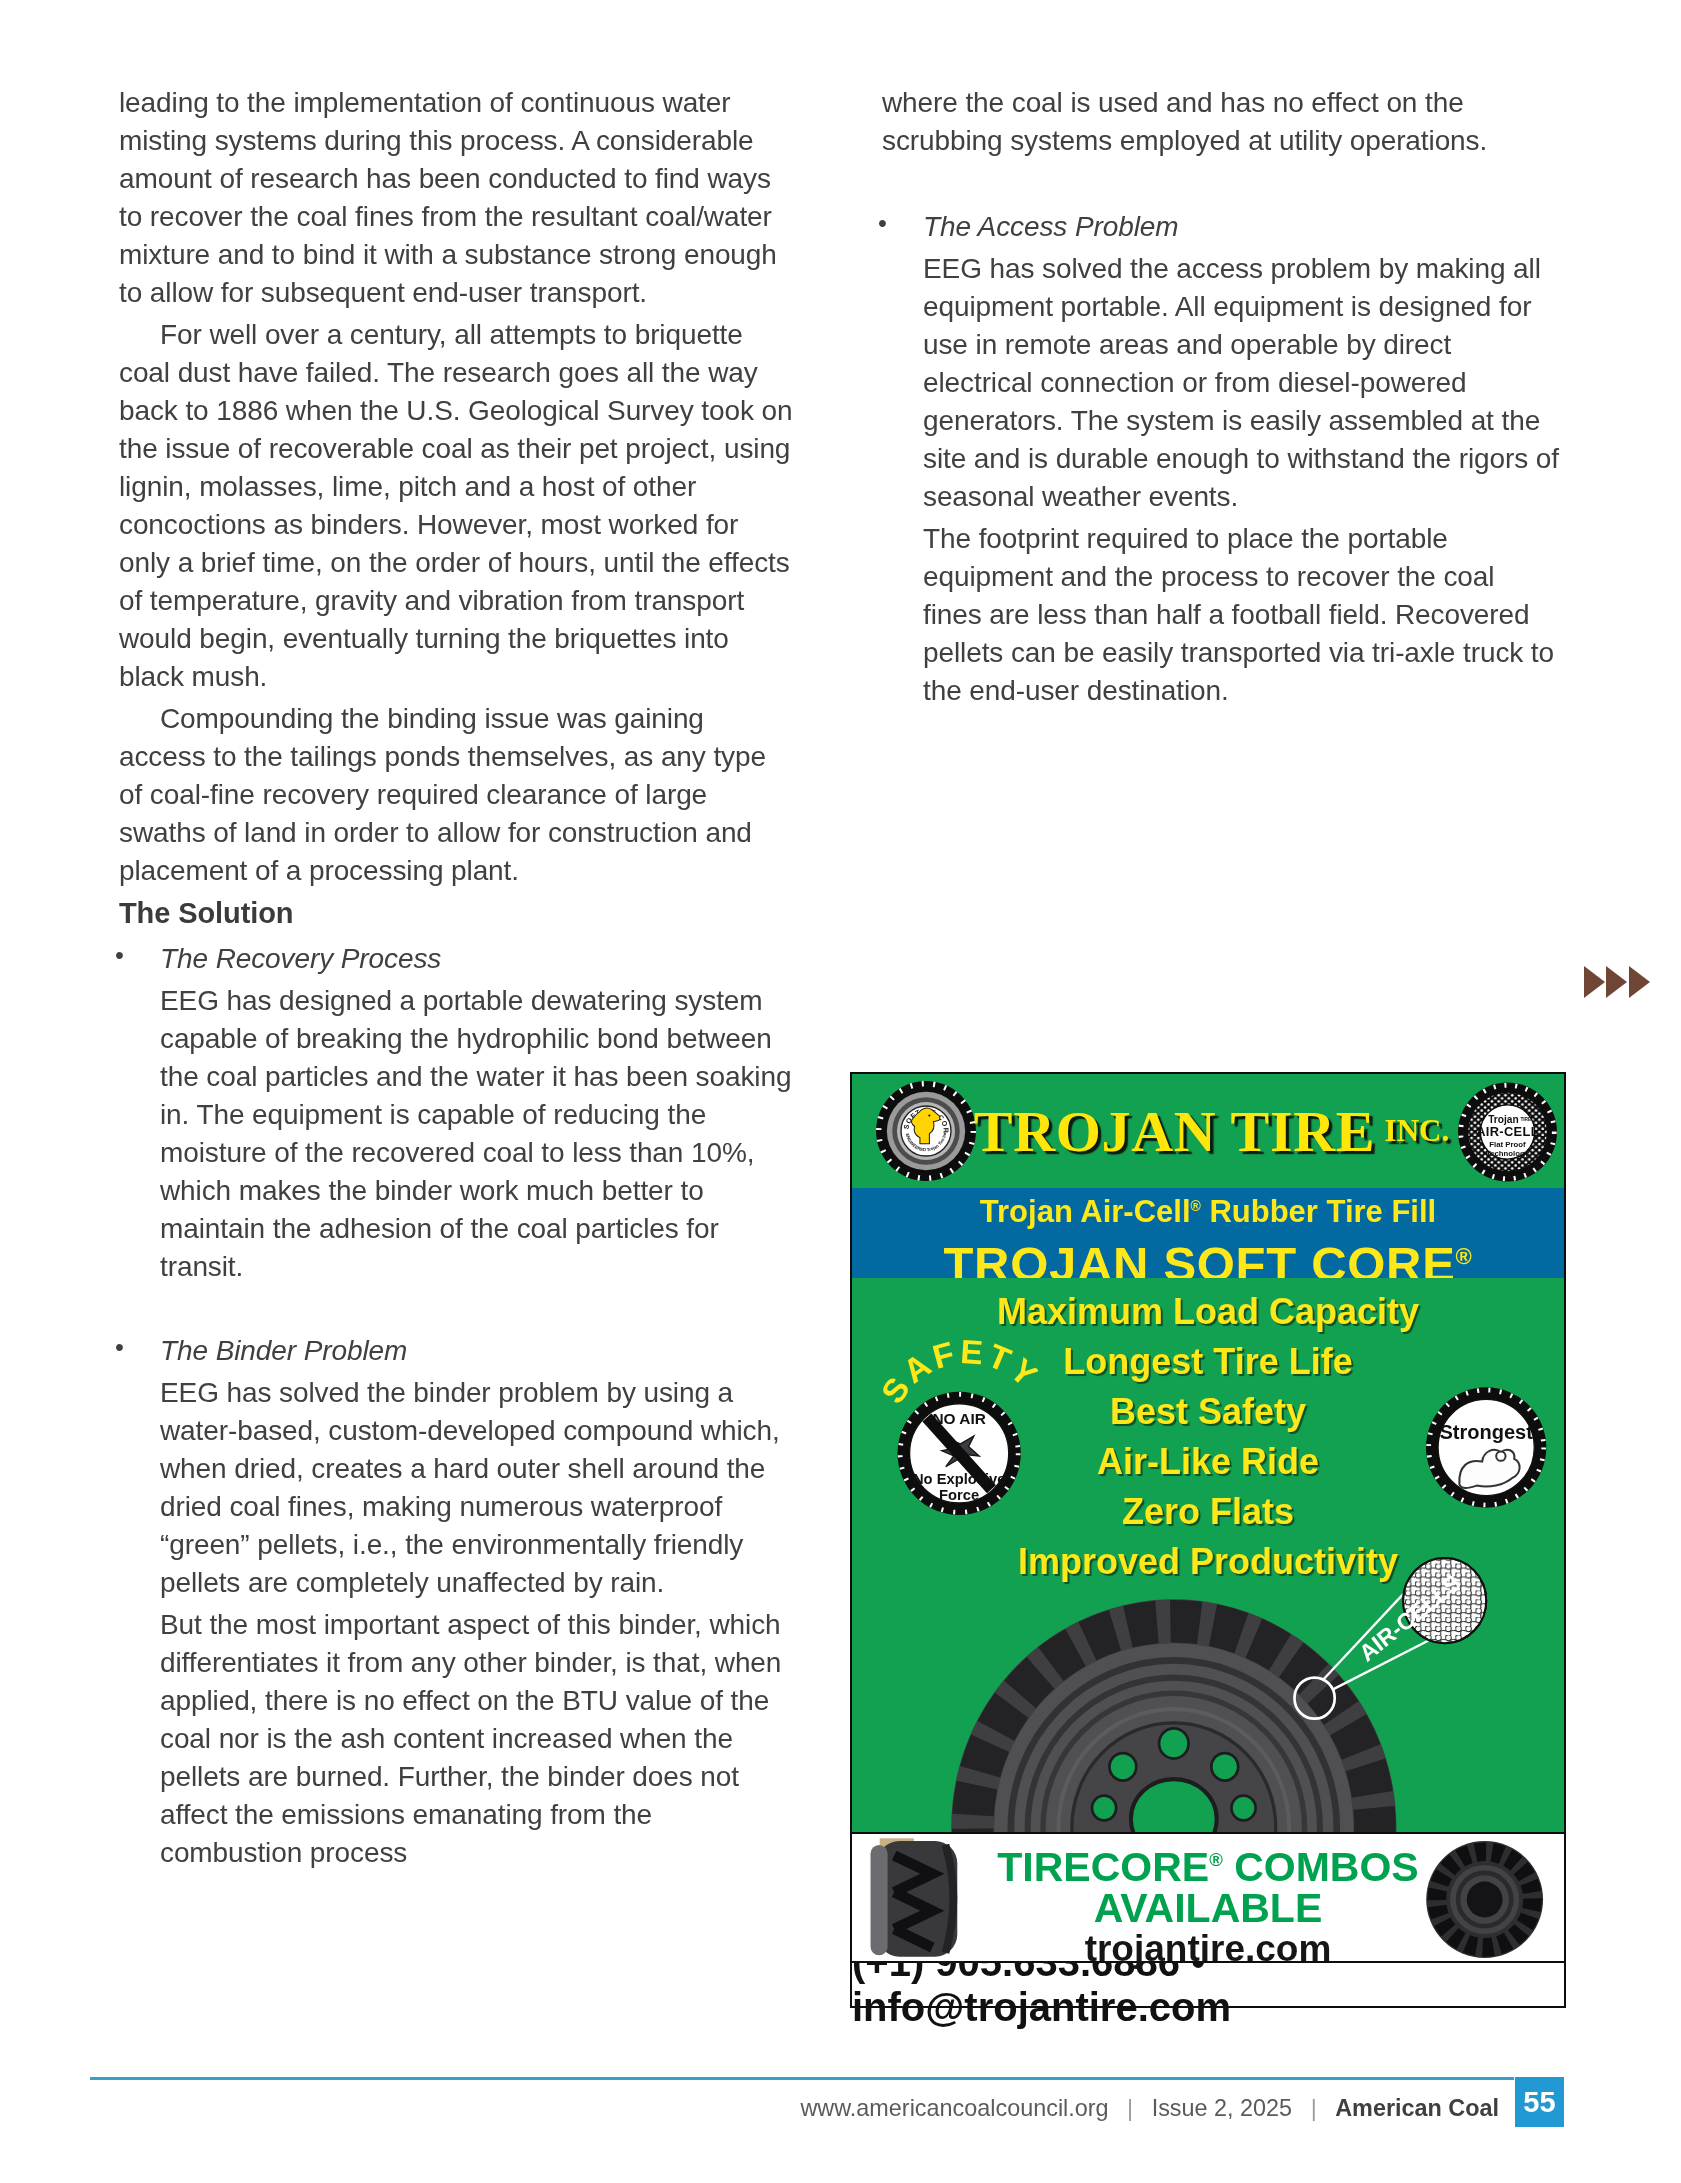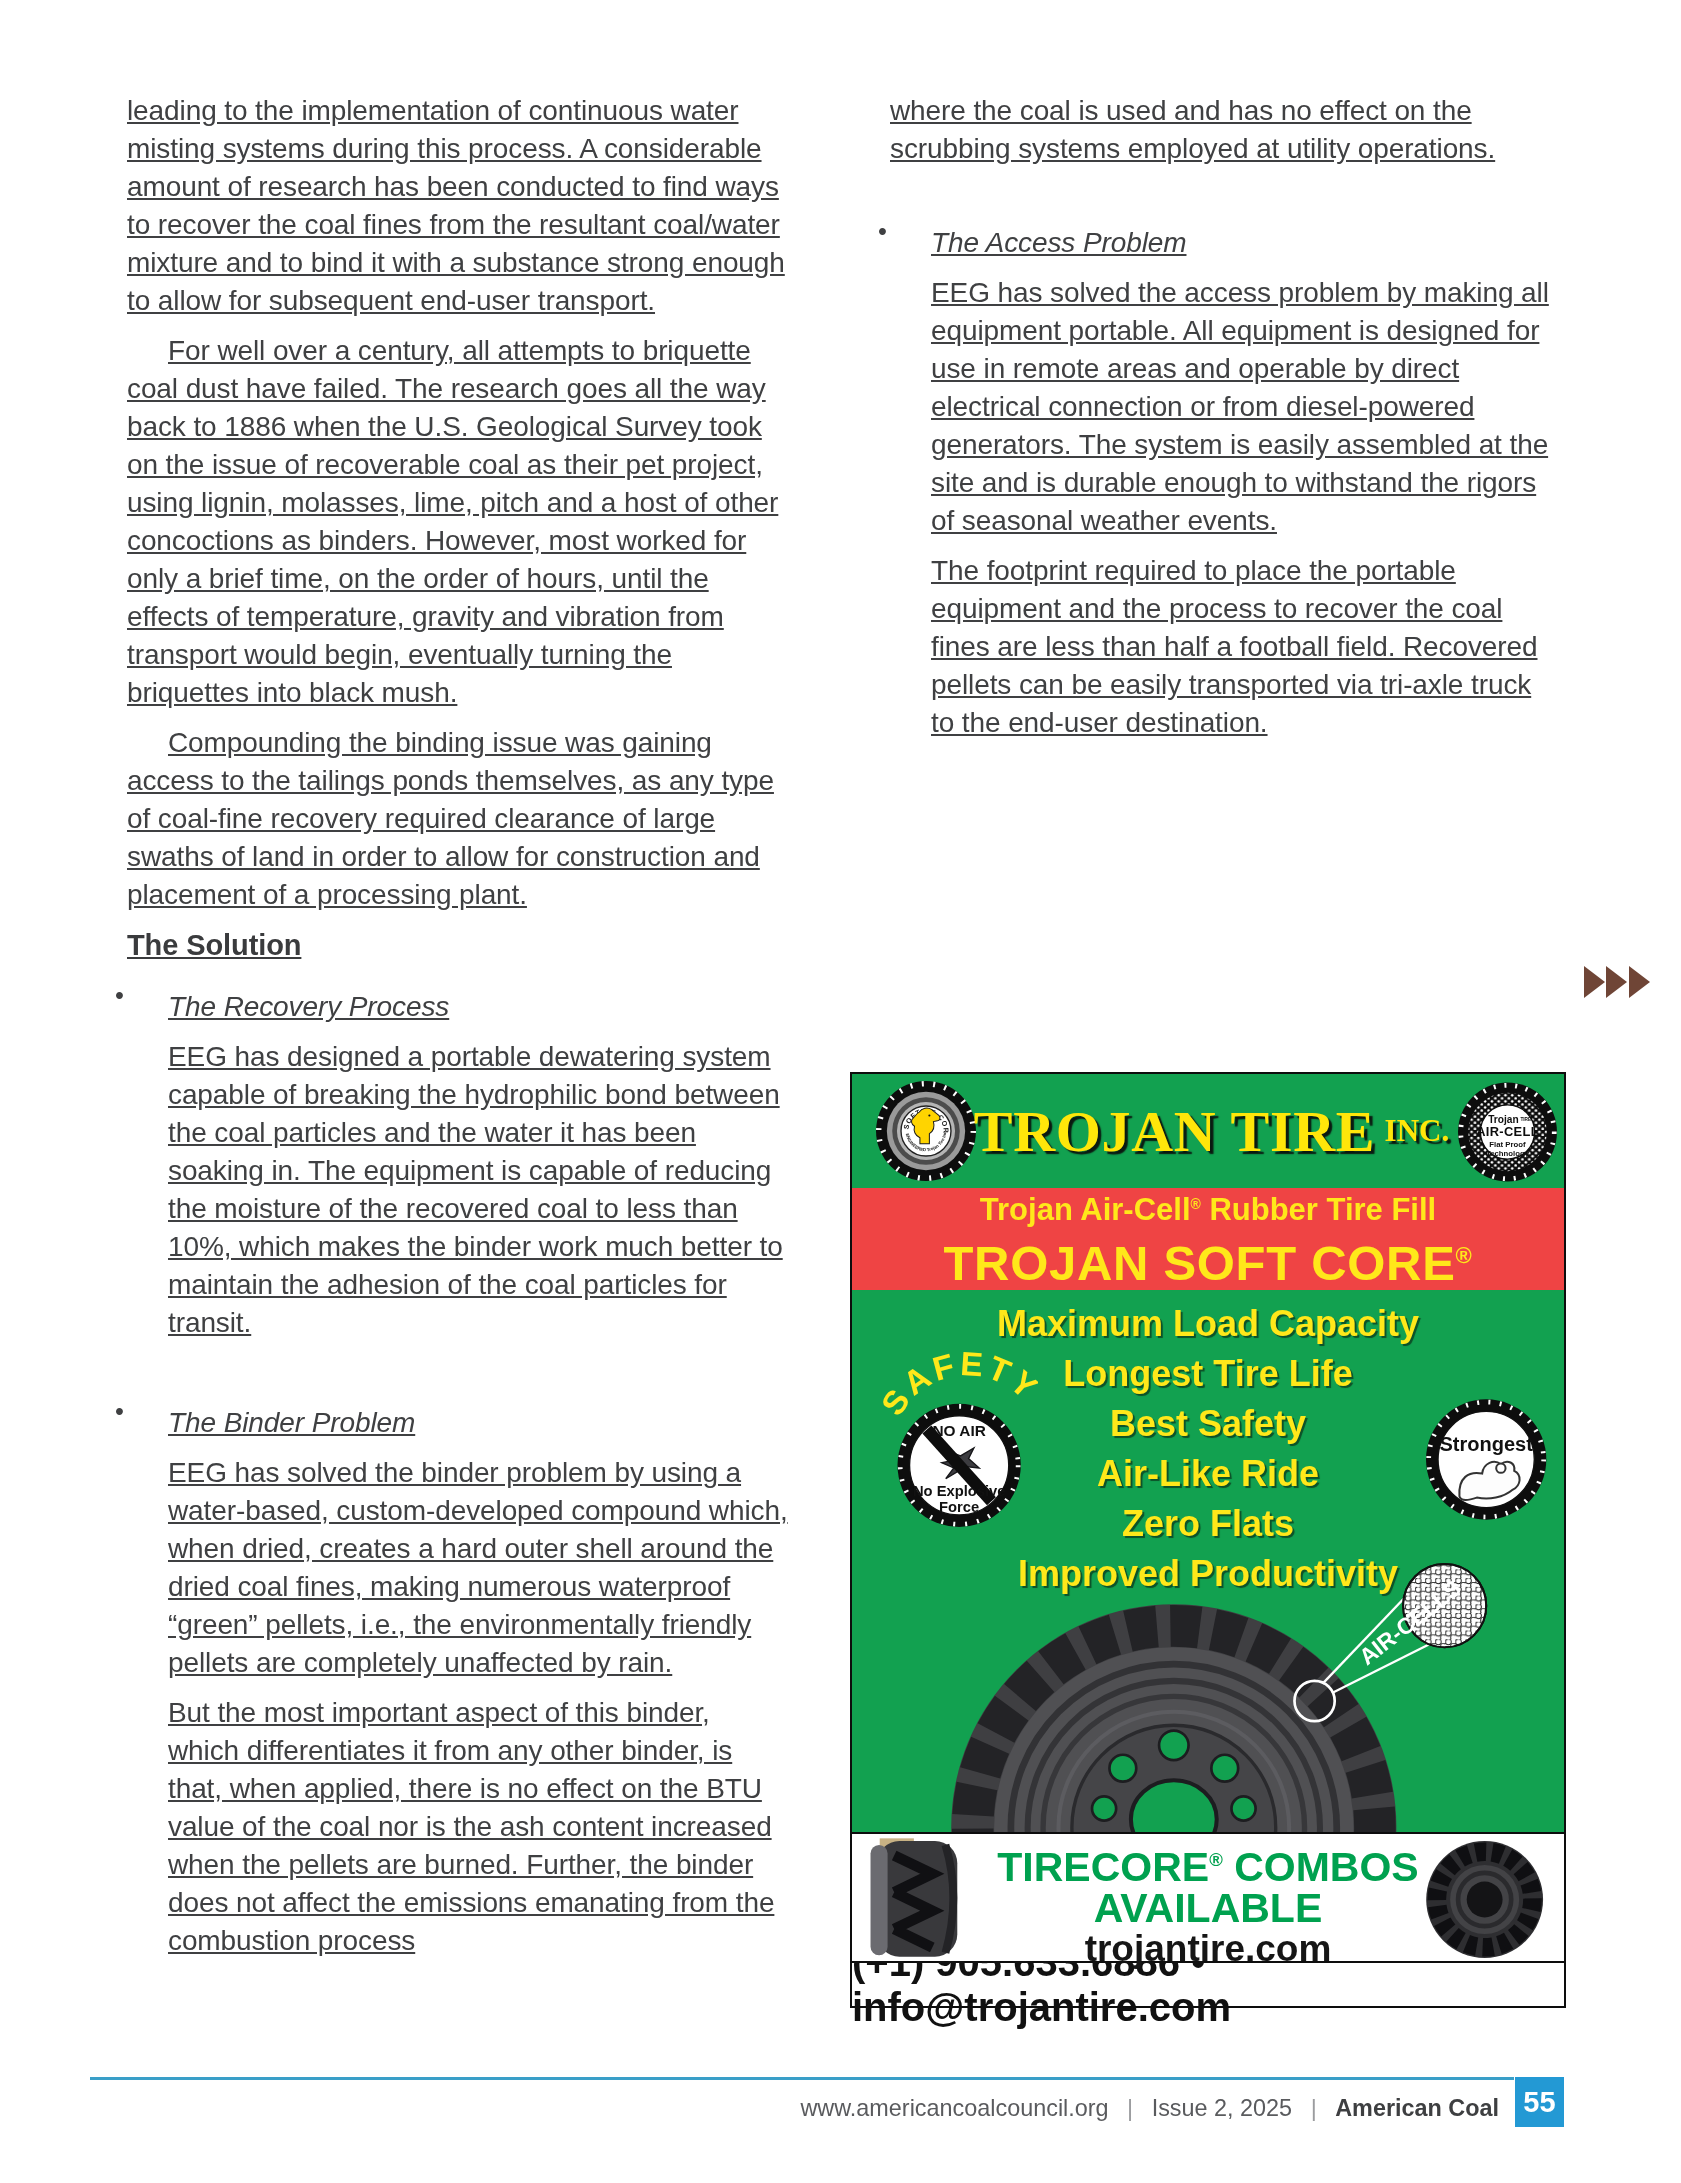--- a/index.html
+++ b/index.html
@@ -2,21 +2,21 @@
 <html style="font-size:10.7px"><head>
 <meta charset="utf-8">
 <style>
   html,body{margin:0;padding:0;background:#e8e8e8;}
   #page{position:relative;width:1681px;height:2183px;background:#ffffff;overflow:hidden;
         font-family:"Liberation Sans",sans-serif;color:#3f4042;}
   
   .col{position:absolute;top:80px;width:685px;font-size:28px;line-height:38px;letter-spacing:-0.1px;}
   #col-left{left:115px;}
   #col-right{left:878px;}
-  .col p{margin:12px;text-decoration:underline;}
+  .col p{margin:4px;}
   .indent{text-indent:41px;}
   .heading{font-weight:bold;margin-top:39px;font-size:29px;color:#3a3b3d;}
   .bullet{display:flex;}
   .bullet.gap{margin-top:38px;}
   .bullet.gap-lg{margin-top:44px;}
   .bullet .dot{width:41px;flex:none;font-size:25.4px;}
   .bcontent{flex:1;}
   .btitle{font-style:italic;}
   
   #arrows{position:absolute;left:1584px;top:966px;display:flex;}
@@ -27,22 +27,22 @@
       box-sizing:border-box;display:flex;flex-direction:column;background:#12a150;}
   #ad-header{position:relative;height:114px;background:#12a150;flex:none;}
   #ad-title{position:absolute;left:114px;right:107px;top:0;bottom:0;display:flex;align-items:center;justify-content:center;
             font-family:Liberation Serif, serif;font-weight:bold;color:#ffe60a;
             text-shadow:3.3px 2.7px 1.3px rgba(10,10,10,0.9);white-space:nowrap;}
   #ad-title .big{font-size:58px;letter-spacing:0.7px;}
   #ad-title .small{font-size:31px;margin-left:9.4px;}
   .logo{position:absolute;}
   #logo-left{left:23px;top:5.4px;}
   #logo-right{right:5.4px;top:6.7px;}
-  #ad-band{height:102px;background:#ef4444;flex:none;display:flex;flex-direction:column;
-           align-items:center;justify-content:flex-end;color:#ffe81a;font-weight:bold;}
+  #ad-band{height:90px;background:#0369a1;flex:none;display:flex;flex-direction:column;
+           align-items:center;justify-content:space-between;color:#ffe81a;font-weight:bold;}
   #band-line1{font-size:31px;line-height:37px;}
   #band-line2{font-size:49px;line-height:54px;letter-spacing:0.7px;}
   .rsup{font-size:0.45em;vertical-align:super;}
   #ad-body{position:relative;flex:1;background:#12a150;overflow:hidden;}
   #benefits{position:absolute;left:0;right:0;top:9.4px;text-align:center;z-index:3;}
   #benefits div{font-size:36px;line-height:50px;font-weight:bold;color:#ffe81a;
                 text-shadow:2px 2px 0.7px rgba(10,30,15,0.6);}
   #safety-badge{position:absolute;left:31px;top:44px;z-index:4;}
   #strongest-badge{position:absolute;right:9.4px;top:99px;z-index:4;}
   #tire-scene{position:absolute;left:0;top:0;width:100%;height:100%;z-index:2;}

